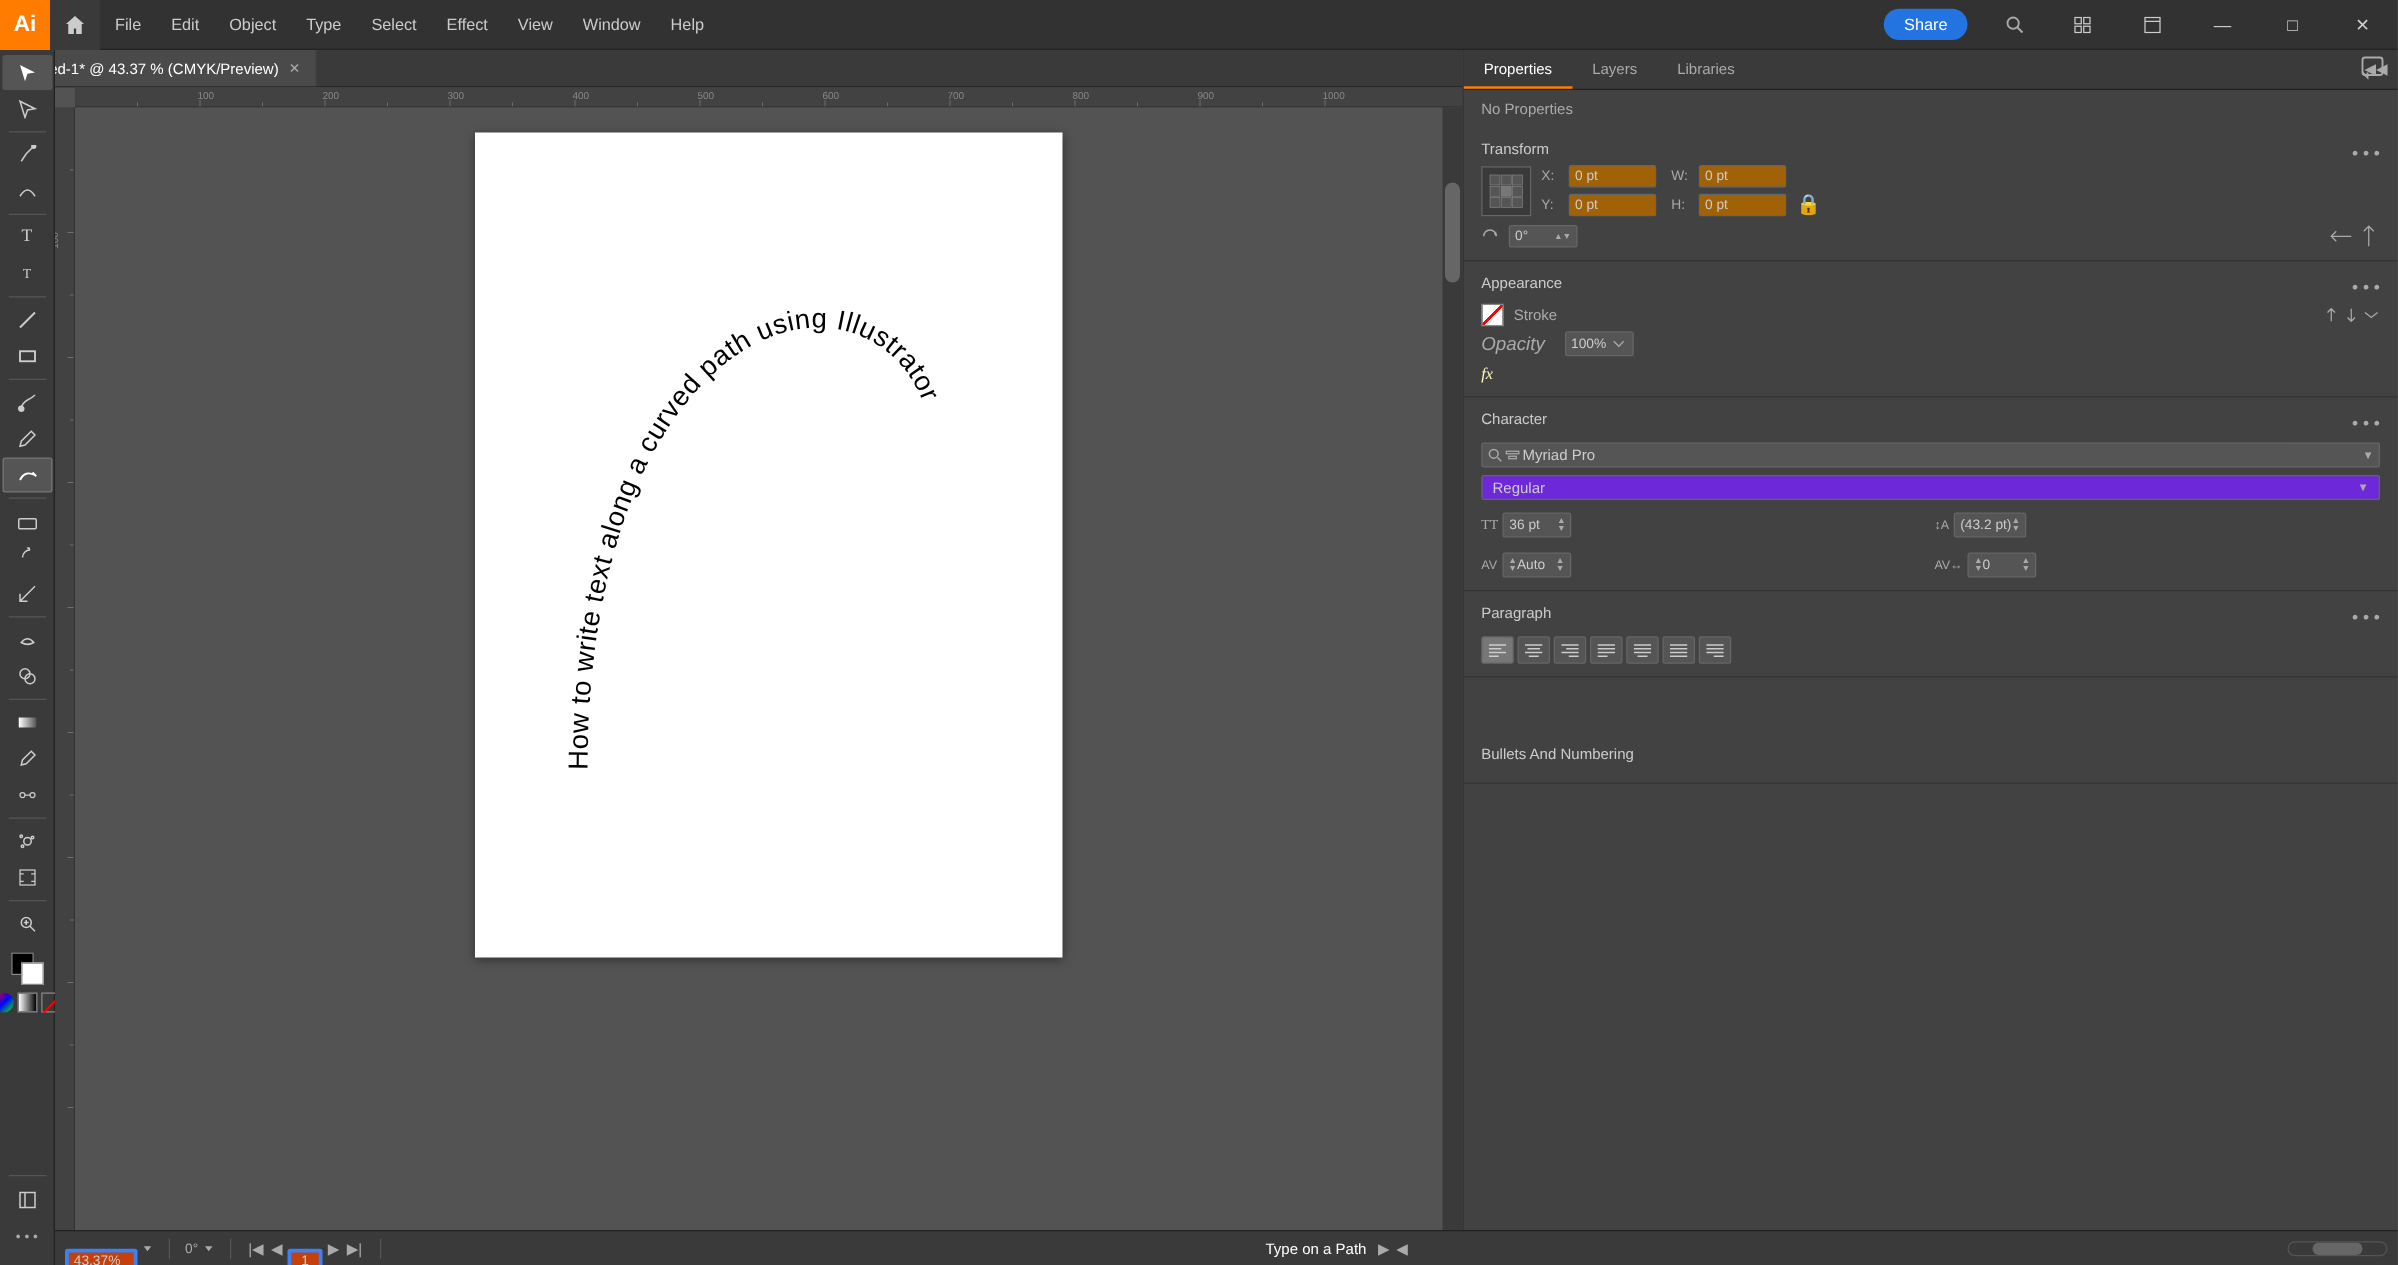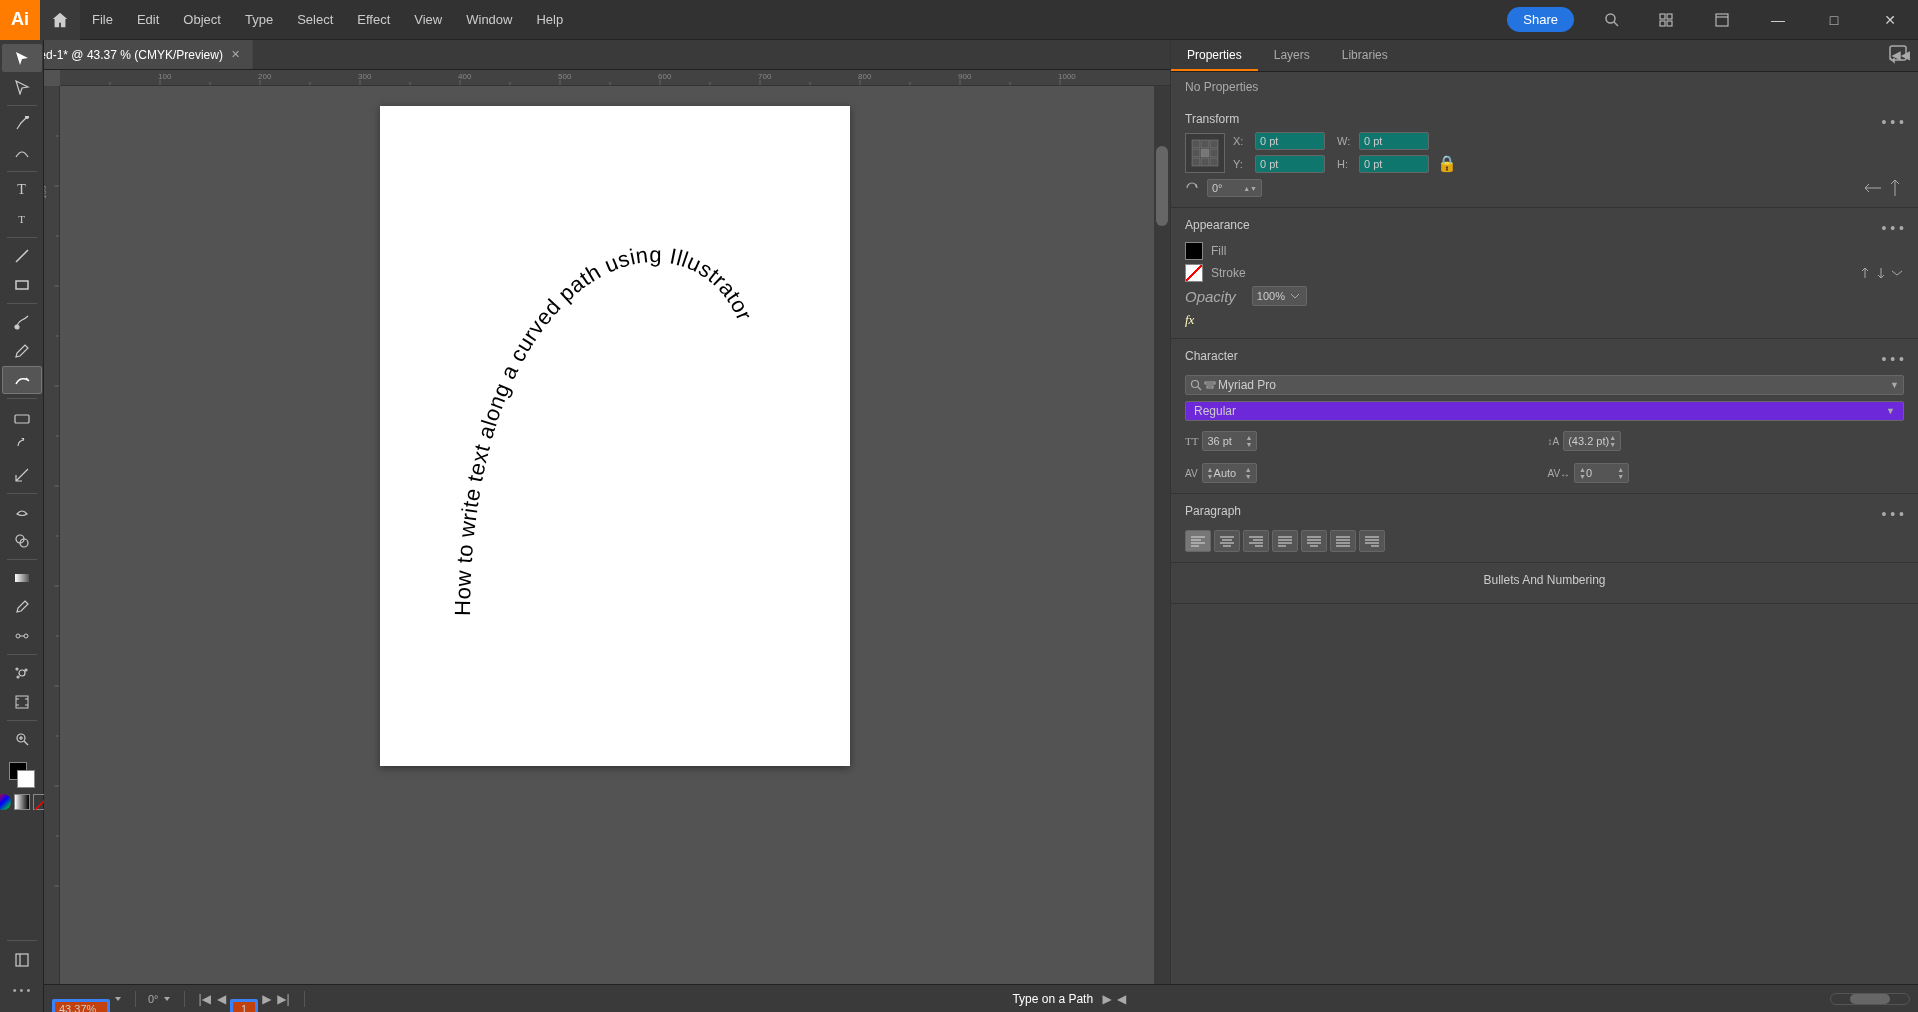--- a/index.html
+++ b/index.html
@@ -142,21 +142,21 @@
     .panel-section {
       padding: 10px 14px; border-bottom: 1px solid #333;
     }
     .panel-section-title {
       font-size: 12px; color: #ccc; margin-bottom: 6px; font-weight: 500;
     }
     .no-selection { font-size: 12px; color: #aaa; padding: 8px 14px; }
     .transform-row { display: flex; align-items: center; gap: 4px; }
     .transform-label { font-size: 11px; color: #aaa; width: 18px; }
     .transform-input {
-      background: #0f766e; border: 1px solid #666; color: #ccc; font-size: 11px;
+      background: #a16207; border: 1px solid #666; color: #ccc; font-size: 11px;
       padding: 2px 4px; width: 70px; border-radius: 2px;
     }
     .transform-icon-box {
       width: 40px; height: 40px; border: 1px solid #666; display: flex; align-items: center;
       justify-content: center; margin-right: 8px; background: #3a3a3a;
     }
     .transform-with-icon { display: flex; align-items: center; }
     .transform-fields { display: flex; flex-direction: column; gap: 4px; }
     .constraint-icon { color: #aaa; font-size: 16px; margin-left: 4px; }
     .rotate-row { display: flex; align-items: center; gap: 8px; margin-top: 6px; }
@@ -631,24 +631,20 @@
       </div>
     </div>
   </div>
 
   <div class="panel-section">
     <div style="display:flex;align-items:center;justify-content:space-between;margin-bottom:4px;gap:12px;">
       <span class="panel-section-title">Appearance</span>
       <span class="dots-menu">• • •</span>
     </div>
     <div class="appearance-row">
-      <div class="color-swatch" style="background:#000;"></div>
-      <span style="color:#aaa;font-size:12px;">Fill</span>
-    </div>
-    <div class="appearance-row">
       <div class="color-swatch stroke-swatch"></div>
       <span style="color:#aaa;font-size:12px;">Stroke</span>
       <div style="display:flex;align-items:center;gap:2px;margin-left:auto;">
         <svg width="14" height="14" viewBox="0 0 14 14" fill="none" stroke="#aaa" stroke-width="1">
             <path d="M7 2v10M4 5l3-3 3 3"></path>
           </svg>
         <svg width="14" height="14" viewBox="0 0 14 14" fill="none" stroke="#aaa" stroke-width="1">
             <path d="M7 2v10M4 9l3 3 3-3"></path>
           </svg>
         <svg width="14" height="14" viewBox="0 0 14 14" fill="none" stroke="#aaa" stroke-width="1">
@@ -792,21 +788,21 @@
             <line x1="0" y1="2" x2="14" y2="2"></line>
             <line x1="0" y1="5" x2="14" y2="5"></line>
             <line x1="0" y1="8" x2="14" y2="8"></line>
             <line x1="6" y1="11" x2="14" y2="11"></line>
           </svg>
       </div>
     </div>
   </div>
 
   <div class="panel-section">
-    <div style="display:flex;align-items:center;justify-content:center;">
+    <div style="display:flex;align-items:center;justify-content:flex-start;margin-top:44px;">
       <span class="panel-section-title">Bullets And Numbering</span>
     </div>
   </div>
 </div>
 
 <div id="status-bar">
   <div class="status-item">
     <input class="zoom-select" type="text" value="43.37%" style="width: 58px;">
     <svg width="10" height="10" viewBox="0 0 10 10" fill="#aaa">
         <path d="M2 3l3 4 3-4z"></path>

